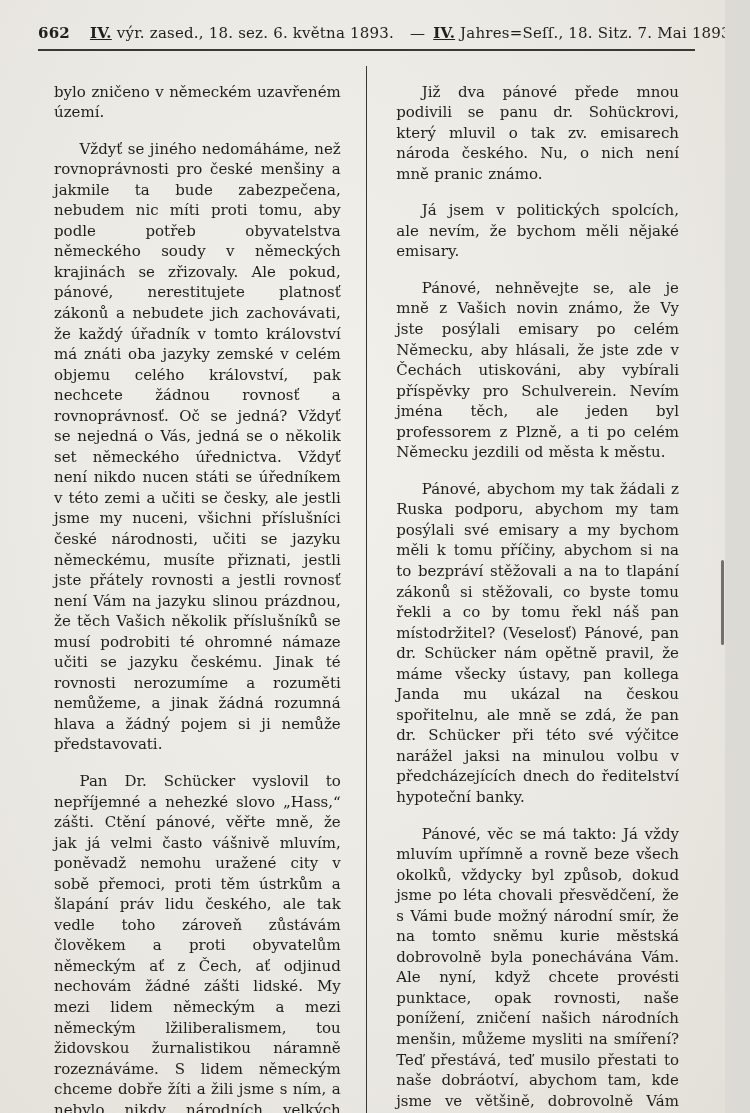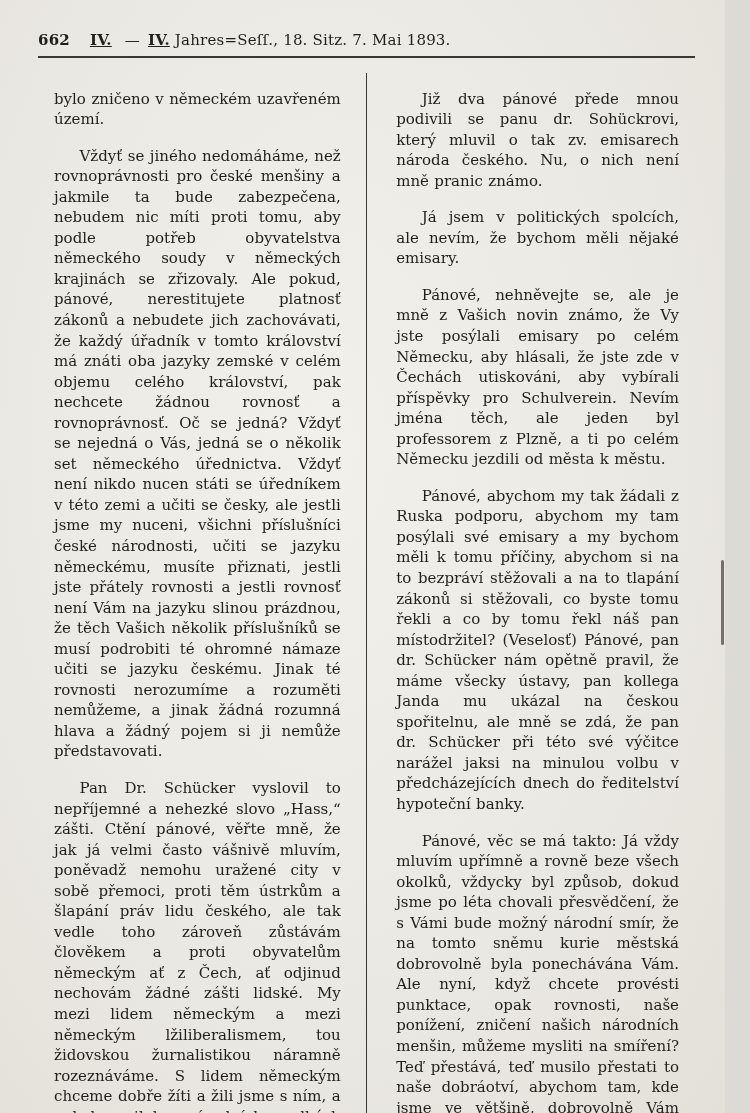--- a/index.html
+++ b/index.html
@@ -5,21 +5,21 @@
   html,body{margin:0;padding:0;}
   body{
     width:750px;height:1113px;
     background:#dcdad4;
     font-family:"DejaVu Serif", serif;
   }
   .page{
     position:relative;
     width:725px;height:1113px;
     box-sizing:border-box;
-    padding:31px 30px 0 38px;
+    padding:24px 30px 0 38px;
     background:radial-gradient(ellipse at 45% 40%, #f1f0ea 0%, #ebe9e3 55%, #e2e0d9 100%);
     color:#211f1c;
     overflow:hidden;
   }
   .header{
     display:flex;
     align-items:baseline;
     font-size:15px;
     white-space:nowrap;
     letter-spacing:0.2px;
@@ -59,20 +59,21 @@
   }
 </style>
 </head>
 <body>
 
 <div class="page">
 
   <div class="header">
     <span class="pagenum">662</span>
     <span class="roman">IV.</span>
+    <span class="sess">výr. zased., 18. sez. 6. května 1893.</span>
     <span class="sep">—</span>
     <span class="roman">IV.</span>
     <span class="sess">Jahres=Seſſ., 18. Sitz. 7. Mai 1893.</span>
   </div>
 
   <div class="header-rule"></div>
 
   <div class="columns">
 
     <div class="col left">

